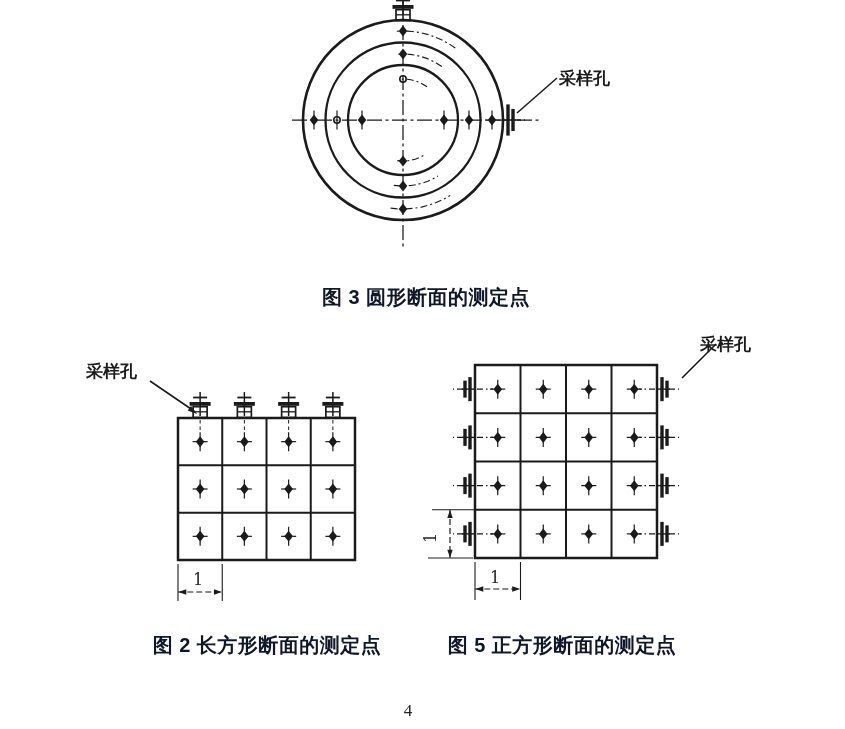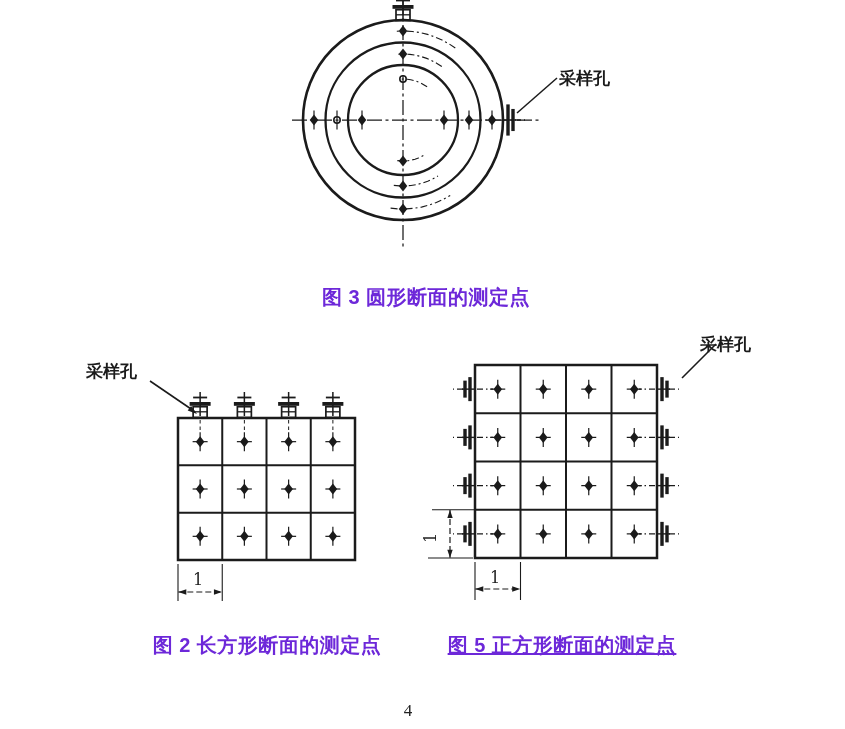--- a/index.html
+++ b/index.html
@@ -3,21 +3,21 @@
 <meta charset="utf-8">
 <style>
   html,body{margin:0;padding:0;background:#ffffff;}
   .page{position:relative;width:845px;height:729px;background:#ffffff;overflow:hidden;
         font-family:"Liberation Sans",sans-serif;color:#1b1b1b;}
   .abs{position:absolute;}
   svg{display:block;overflow:visible;}
   svg text{font-family:"Liberation Sans",sans-serif;font-weight:700;font-size:17px;fill:#1b1b1b;}
   svg text.dim{font-family:"DejaVu Serif",serif;font-weight:400;font-size:16px;}
   .caption{position:absolute;text-align:center;font-weight:700;font-size:20px;
-           letter-spacing:.5px;color:#6d28d9;white-space:nowrap;}
+           letter-spacing:.5px;color:#0f172a;white-space:nowrap;}
   .pagenum{position:absolute;left:0;width:816px;top:701px;text-align:center;
            font-family:"Liberation Serif",serif;font-size:17px;color:#222;}
 </style>
 </head>
 <body>
 
 <div class="page">
 
   <svg id="fig3-art" class="abs" style="left:268px;top:0;" width="392" height="272" viewBox="0 0 392 272">
     <text x="291" y="84">采样孔</text>
@@ -361,16 +361,16 @@
         <polygon points="30,229.7 27.3,221.7 32.7,221.7" fill="#1b1b1b"></polygon>
       </g>
       <line x1="55" y1="234" x2="55" y2="272" stroke="#1b1b1b" stroke-width="1.1"></line>
       <line x1="100.5" y1="234" x2="100.5" y2="272" stroke="#1b1b1b" stroke-width="1.1"></line>
       <g>
         <line x1="55.3" y1="261" x2="100.2" y2="261" stroke="#1b1b1b" stroke-width="1.2" stroke-dasharray="6 3"></line>
         <polygon points="55.3,261 63.3,258.3 63.3,263.7" fill="#1b1b1b"></polygon>
         <polygon points="100.2,261 92.2,258.3 92.2,263.7" fill="#1b1b1b"></polygon>
       </g>
     </svg>
-  <div class="caption" style="left:430px;top:632px;width:264px;text-decoration:underline;">图 5 正方形断面的测定点</div>
+  <div class="caption" style="left:430px;top:632px;width:264px;">图 5 正方形断面的测定点</div>
 
   <div class="pagenum">4</div>
 </div>
 
 </body></html>

